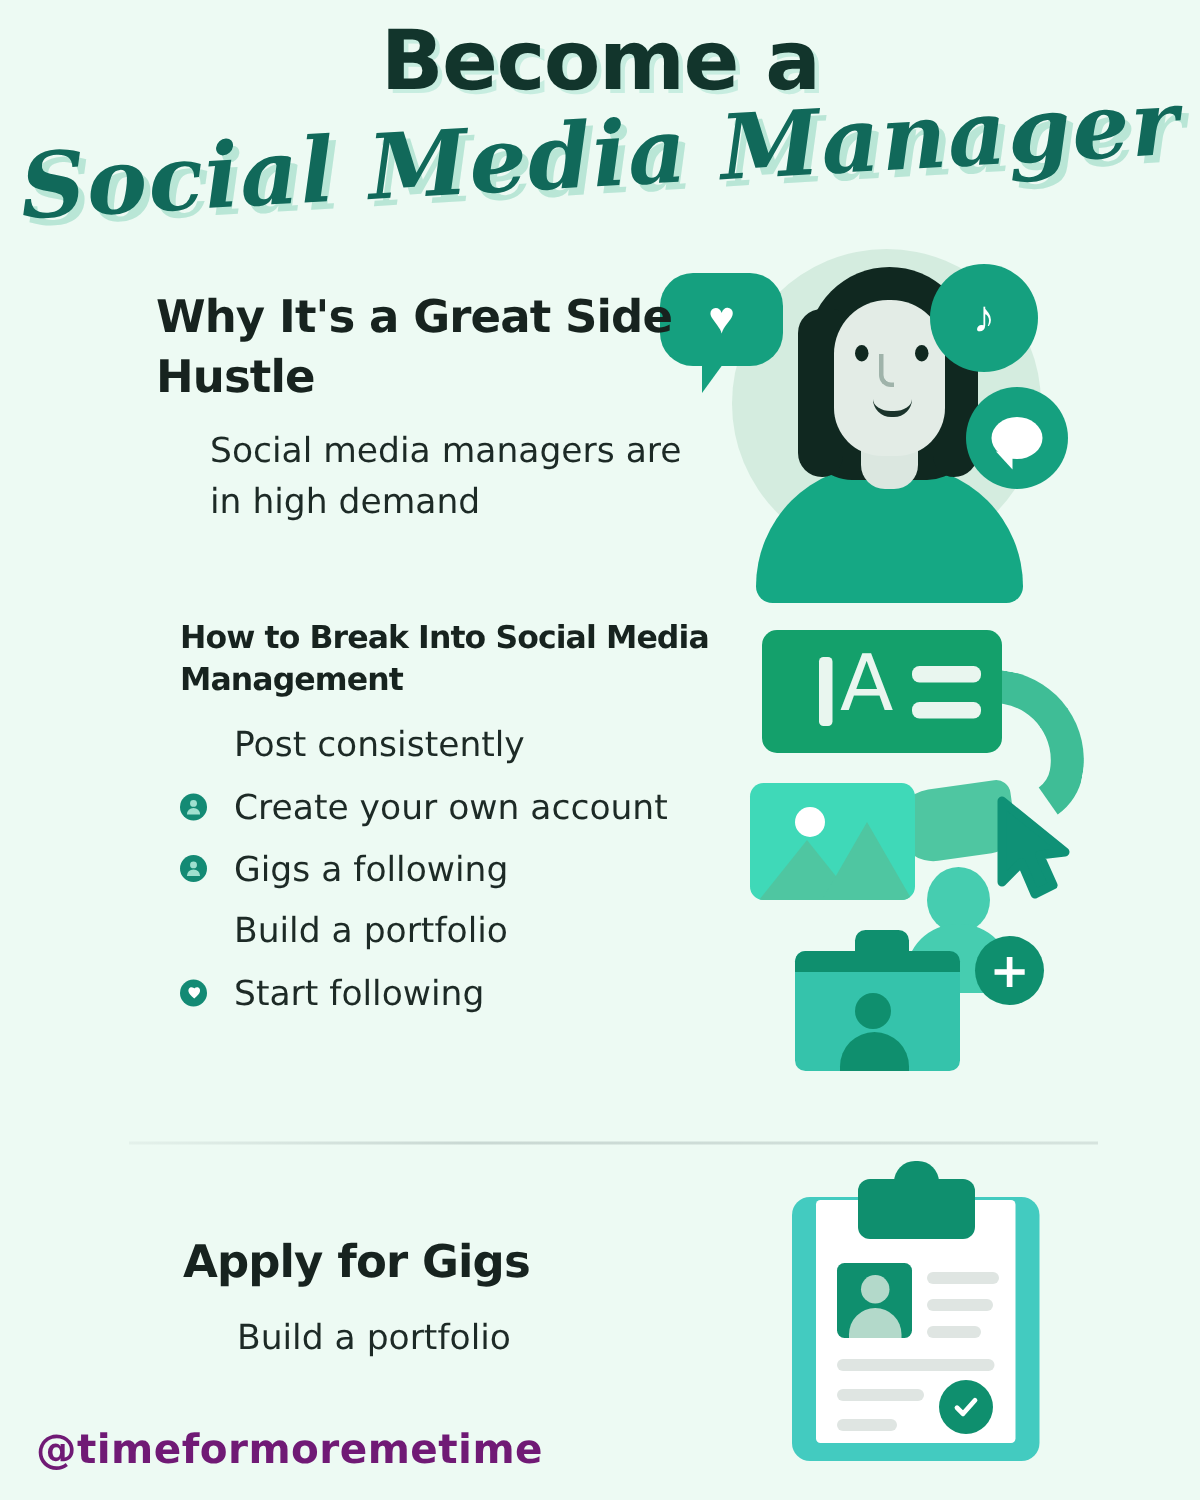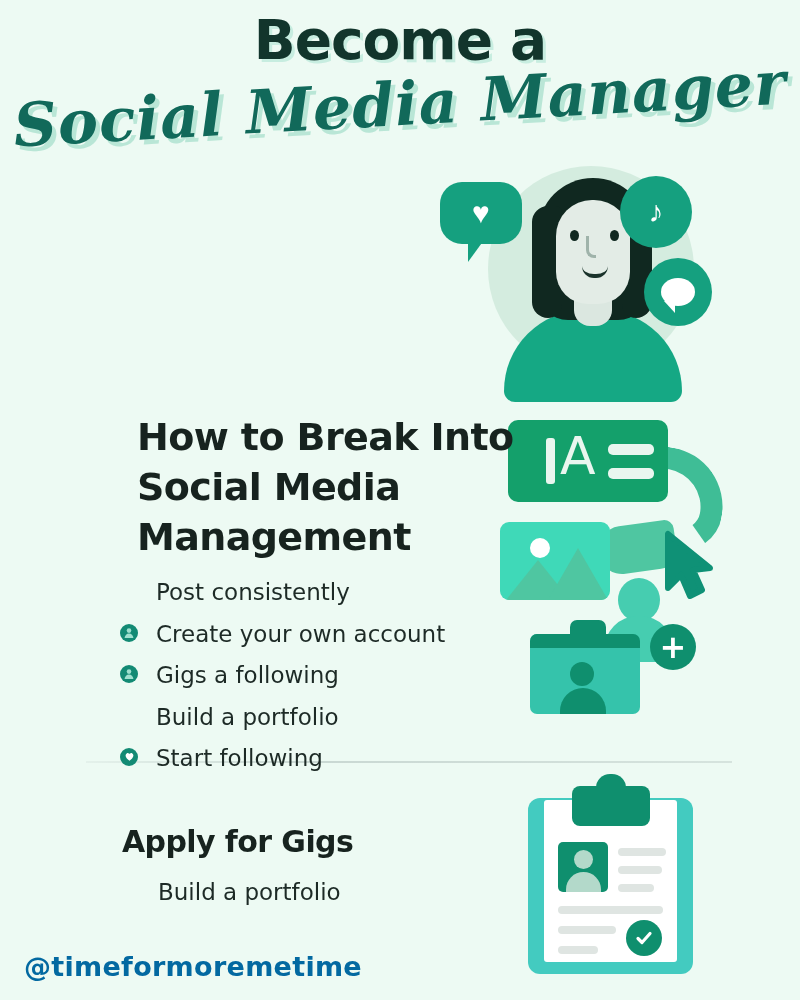--- a/index.html
+++ b/index.html
@@ -83,38 +83,38 @@
     line-height: 1.45;
     font-weight: normal;
   }
 
   
   #sec-why  { left: 104px; top: 192px; width: 360px; }
   #sec-how  { left: 120px; top: 412px; width: 470px; z-index: 6; }
   #sec-apply{ left: 122px; top: 822px; width: 340px; }
 
   #sec-why .sec-head { font-size: 30px; }
-  #sec-how .sec-head { font-size: 38px; margin-left: 17px; }
+  #sec-how .sec-head { font-size: 21px; }
   #sec-apply .sec-head { font-size: 30px; }
 
   .divider {
     position: absolute;
     left: 86px; top: 761px;
     width: 646px; height: 2px;
     background: linear-gradient(to right, rgba(200,214,209,0.25), rgba(195,210,205,0.85) 35%, rgba(198,212,207,0.6));
   }
 
   
   .handle {
     position: absolute;
     left: 24px; bottom: 18px;
     font-family: "DejaVu Sans", sans-serif;
     font-weight: bold;
     font-size: 27px;
-    color: #0369a1;
+    color: #701a75;
     letter-spacing: 0.3px;
   }
 
   
   #ill-woman { position: absolute; left: 432px; top: 158px; width: 290px; height: 240px; }
   .woman-bg {
     position: absolute; left: 56px; top: 8px;
     width: 206px; height: 206px; border-radius: 50%;
     background: #d4ecdf;
   }
@@ -430,20 +430,29 @@
       <span class="heart-glyph">♥</span>
     </div>
     <div class="badge" id="badge-music">
       <span class="glyph-white">♪</span>
     </div>
     <div class="badge" id="badge-chat">
       <span class="chat-shape"></span>
     </div>
   </div>
 
+  <div class="section" id="sec-why">
+    <div class="sec-head">Why It's a Great Side Hustle</div>
+    <div class="bullet-list">
+      <div class="bullet-row">
+        <span class="bullet-mark"><span class="dot-plain"></span></span>
+        <span class="bullet-text">Social media managers are in high demand</span>
+      </div>
+    </div>
+  </div>
 
   <div id="ill-tools">
     <div class="swoosh1"></div>
     <div class="swoosh2"></div>
 
     <div class="card-a">
       <span class="bar-v"></span>
       <span class="letter-a">A</span>
       <span class="line l1"></span>
       <span class="line l2"></span>

